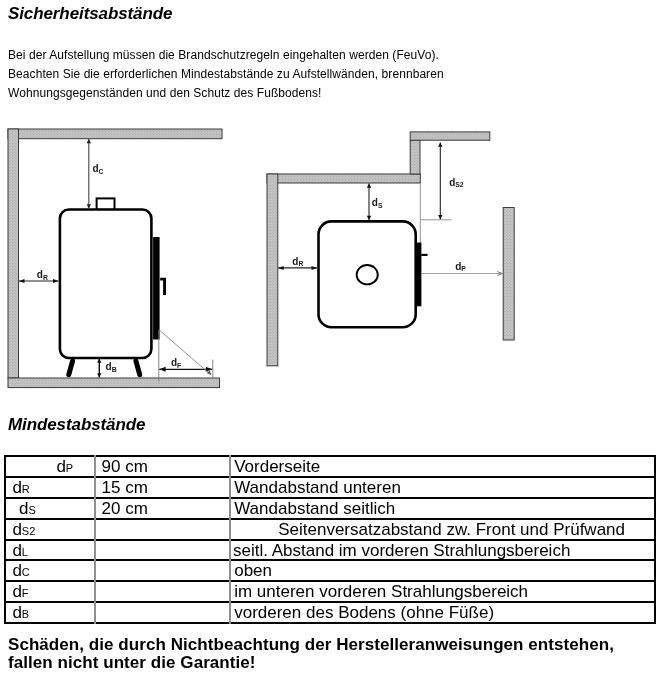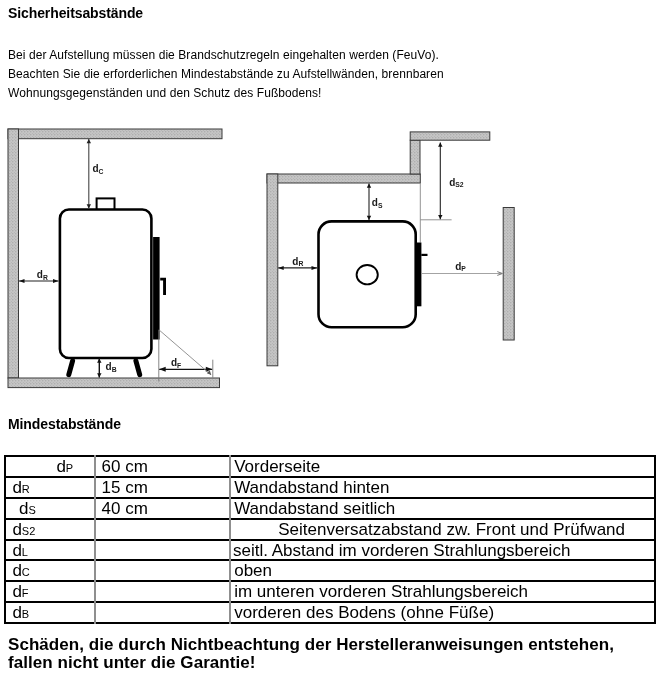--- a/index.html
+++ b/index.html
@@ -1,18 +1,18 @@
 <!DOCTYPE html>
 <html><head>
 <meta charset="utf-8">
 <style>
 html,body{margin:0;padding:0;background:#fff;}
 body{width:669px;height:680px;position:relative;font-family:"Liberation Sans",sans-serif;color:#000;overflow:hidden;}
 .abs{position:absolute;}
-.h{font-size:14px;font-weight:bold;line-height:19px;letter-spacing:-0.1px;white-space:nowrap;}
+.h{font-size:17px;font-weight:bold;line-height:19px;letter-spacing:-0.1px;white-space:nowrap;font-style:italic;}
 .p{font-size:12px;line-height:19px;letter-spacing:0.07px;white-space:nowrap;}
 .bb{font-size:17px;font-weight:bold;line-height:18px;letter-spacing:0.06px;white-space:nowrap;}
 .hl{position:absolute;background:#000;height:2px;}
 .vl{position:absolute;width:2px;}
 .ct{position:absolute;font-size:17px;line-height:19px;white-space:nowrap;}
 .sub{font-size:11px;}
 </style>
 </head>
 <body>
 <div class="abs h" style="left:8px;top:4px;">Sicherheitsabstände</div>
@@ -114,26 +114,26 @@
 
 <div class="ct" style="left:12.4px;top:457px;margin-left:44px;">d<span class="sub">P</span></div>
 <div class="ct" style="left:12.4px;top:477.9px;">d<span class="sub">R</span></div>
 <div class="ct" style="left:19px;top:498.8px;">d<span class="sub">S</span></div>
 <div class="ct" style="left:12.4px;top:519.6px;">d<span class="sub">S2</span></div>
 <div class="ct" style="left:12.4px;top:540.5px;">d<span class="sub">L</span></div>
 <div class="ct" style="left:12.4px;top:561.4px;">d<span class="sub">C</span></div>
 <div class="ct" style="left:12.4px;top:582.3px;">d<span class="sub">F</span></div>
 <div class="ct" style="left:12.4px;top:603.1px;">d<span class="sub">B</span></div>
 
-<div class="ct" style="left:101.5px;top:457px;">60 cm</div>
+<div class="ct" style="left:101.5px;top:457px;">90 cm</div>
 <div class="ct" style="left:101.5px;top:477.9px;">15 cm</div>
-<div class="ct" style="left:101.5px;top:498.8px;">40 cm</div>
+<div class="ct" style="left:101.5px;top:498.8px;">20 cm</div>
 
 <div class="ct" style="left:234.2px;top:457px;">Vorderseite</div>
-<div class="ct" style="left:234.2px;top:477.9px;">Wandabstand hinten</div>
+<div class="ct" style="left:234.2px;top:477.9px;">Wandabstand unteren</div>
 <div class="ct" style="left:234.2px;top:498.8px;">Wandabstand seitlich</div>
 <div class="ct" style="left:234.2px;top:519.6px;margin-left:44px;">Seitenversatzabstand zw. Front und Prüfwand</div>
 <div class="ct" style="left:233px;top:540.5px;">seitl. Abstand im vorderen Strahlungsbereich</div>
 <div class="ct" style="left:234.2px;top:561.4px;text-align:center;">oben</div>
 <div class="ct" style="left:234.2px;top:582.3px;">im unteren vorderen Strahlungsbereich</div>
 <div class="ct" style="left:234.2px;top:603.1px;">vorderen des Bodens (ohne Füße)</div>
 
 <div class="abs bb" style="left:8px;top:635.8px;">Schäden, die durch Nichtbeachtung der Herstelleranweisungen entstehen,<br>fallen nicht unter die Garantie!</div>
 
 </body></html>

